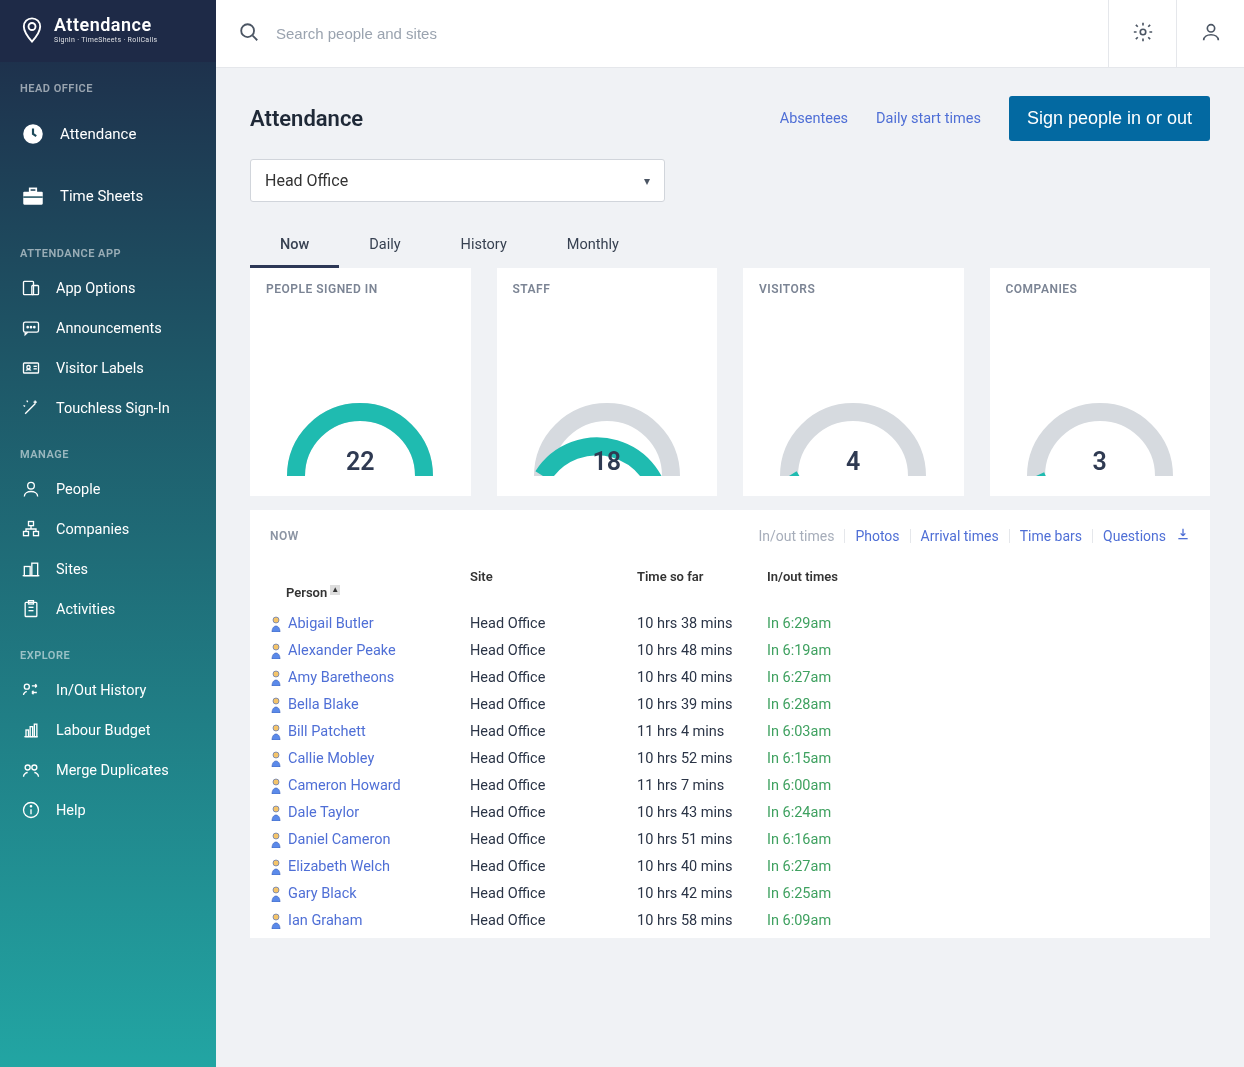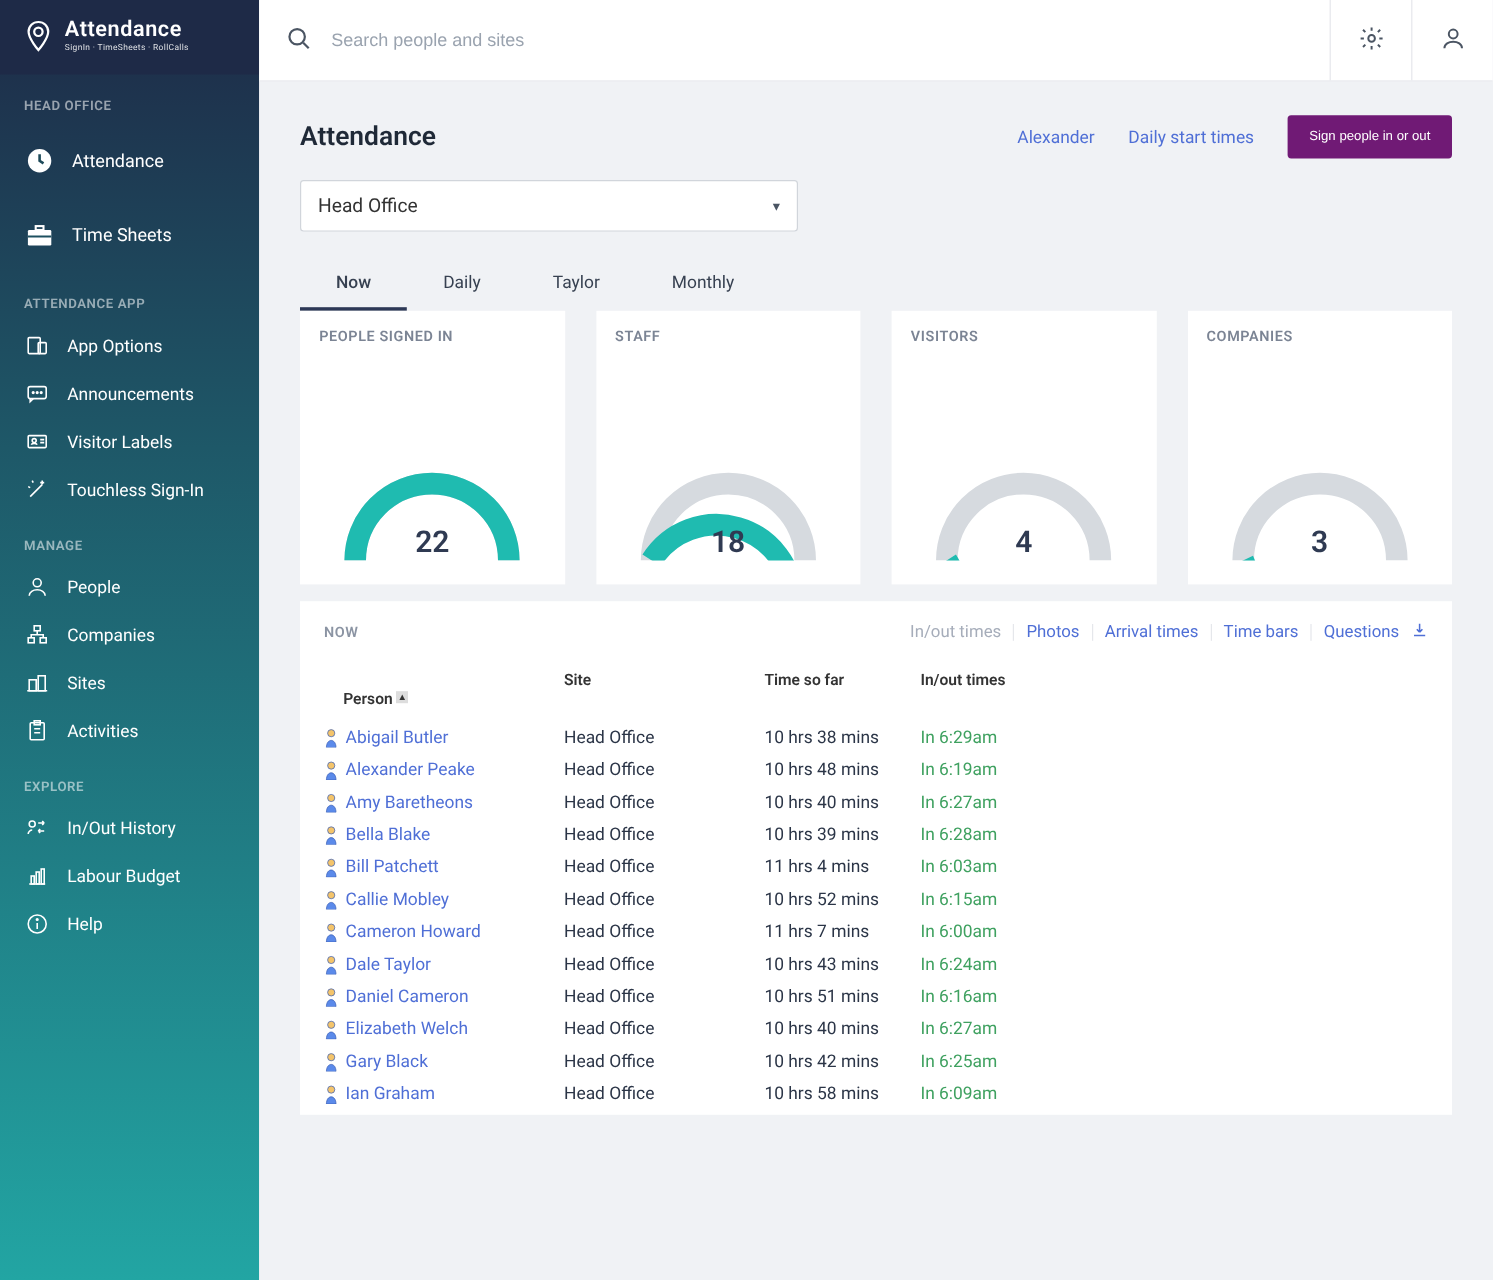--- a/index.html
+++ b/index.html
@@ -29,21 +29,21 @@
 .search-wrap input::placeholder { color:#9aa3af; }
 .topbar-icons { display:flex; height:100%;}
 .topbar-icon { width:68px; border-left:1px solid #e5e7eb; display:flex; align-items:center; justify-content:center; cursor:pointer;}
 .topbar-icon svg { width:22px; height:22px; stroke:#4b5563; fill:none; stroke-width:1.8;}
 
 .content { padding: 28px 34px 0 34px; overflow-y:auto; flex:1;}
 .header-row { display:flex; align-items:center; justify-content:space-between; margin-bottom:18px;}
 .header-row h1 { font-size:22px; font-weight:600; color:#1f2937;}
 .header-actions { display:flex; align-items:center; gap:28px;}
 .link-action { color:#4f6fd6; font-size:14.5px; cursor:pointer;}
-.primary-btn { background:#701a75; color:#fff; border:none; border-radius:3px; padding:12px 18px; font-size:11px; cursor:pointer;}
+.primary-btn { background:#0369a1; color:#fff; border:none; border-radius:3px; padding:12px 18px; font-size:18px; cursor:pointer;}
 
 .site-select { background:#fff; border:1px solid #d1d5db; border-radius:3px; padding:11px 14px; font-size:16px; width:415px; display:flex; justify-content:space-between; align-items:center; cursor:pointer; margin-bottom:22px;}
 .site-select .chev { font-size:12px; color:#4b5563;}
 
 .tabs { display:flex; gap:0; }
 .tab { padding: 12px 30px; font-size:14.5px; color:#374151; cursor:pointer; border-bottom:3px solid transparent;}
 .tab.active { border-bottom-color:#2d3856; font-weight:500;}
 
 .cards { display:flex; gap:26px; margin-bottom:14px;}
 .card { background:#fff; flex:1; padding:14px 16px 8px 16px; height:228px; position:relative;}
@@ -223,20 +223,30 @@
             <rect x="6" y="12" width="3" height="8"></rect>
             <rect x="11" y="8" width="3" height="12"></rect>
             <rect x="16" y="5" width="3" height="15"></rect>
           </svg>
         </span>
       <span>Labour Budget</span>
     </div>
     <div class="side-item">
       <span class="icon">
           <svg viewBox="0 0 24 24">
+            <circle cx="8" cy="9" r="3"></circle>
+            <circle cx="16" cy="9" r="3"></circle>
+            <path d="M3 20c0-3 3-5 5-5M21 20c0-3-3-5-5-5"></path>
+          </svg>
+        </span>
+      <span>Merge Duplicates</span>
+    </div>
+    <div class="side-item">
+      <span class="icon">
+          <svg viewBox="0 0 24 24">
             <circle cx="12" cy="12" r="9"></circle>
             <line x1="12" y1="11" x2="12" y2="17"></line>
             <circle cx="12" cy="7.5" r="0.8" fill="#fff"></circle>
           </svg>
         </span>
       <span>Help</span>
     </div>
   </div>
 
   <div class="main">
@@ -261,35 +271,35 @@
                 <path d="M4 21c0-4 4-6 8-6s8 2 8 6"></path>
               </svg></span>
         </div>
       </div>
     </div>
 
     <div class="content">
       <div class="header-row">
         <h1>Attendance</h1>
         <div class="header-actions">
-          <span class="link-action">Alexander</span>
+          <span class="link-action">Absentees</span>
           <span class="link-action">Daily start times</span>
           <button class="primary-btn">Sign people in or out</button>
         </div>
       </div>
 
       <div class="site-select">
         <span>Head Office</span>
         <span class="chev">▾</span>
       </div>
 
       <div class="tabs" id="tabs">
           <div class="tab active">Now</div>
           <div class="tab">Daily</div>
-          <div class="tab">Taylor</div>
+          <div class="tab">History</div>
           <div class="tab">Monthly</div>
         </div>
 
       <div class="cards" id="cards">
           <div class="card">
             <div class="card-label">PEOPLE SIGNED IN</div>
    <div class="gauge-wrap">
               <div class="gauge"><svg viewBox="0 0 160 160">
     <path d="M 16 80.00000000000001 A 64 64 0 0 1 144 80" stroke="#d6dadf" stroke-width="18" fill="none"></path>
     <path d="M 16 80.00000000000001 A 64 64 0 0 1 144 80" stroke="#1fbbb0" stroke-width="18" fill="none"></path>

